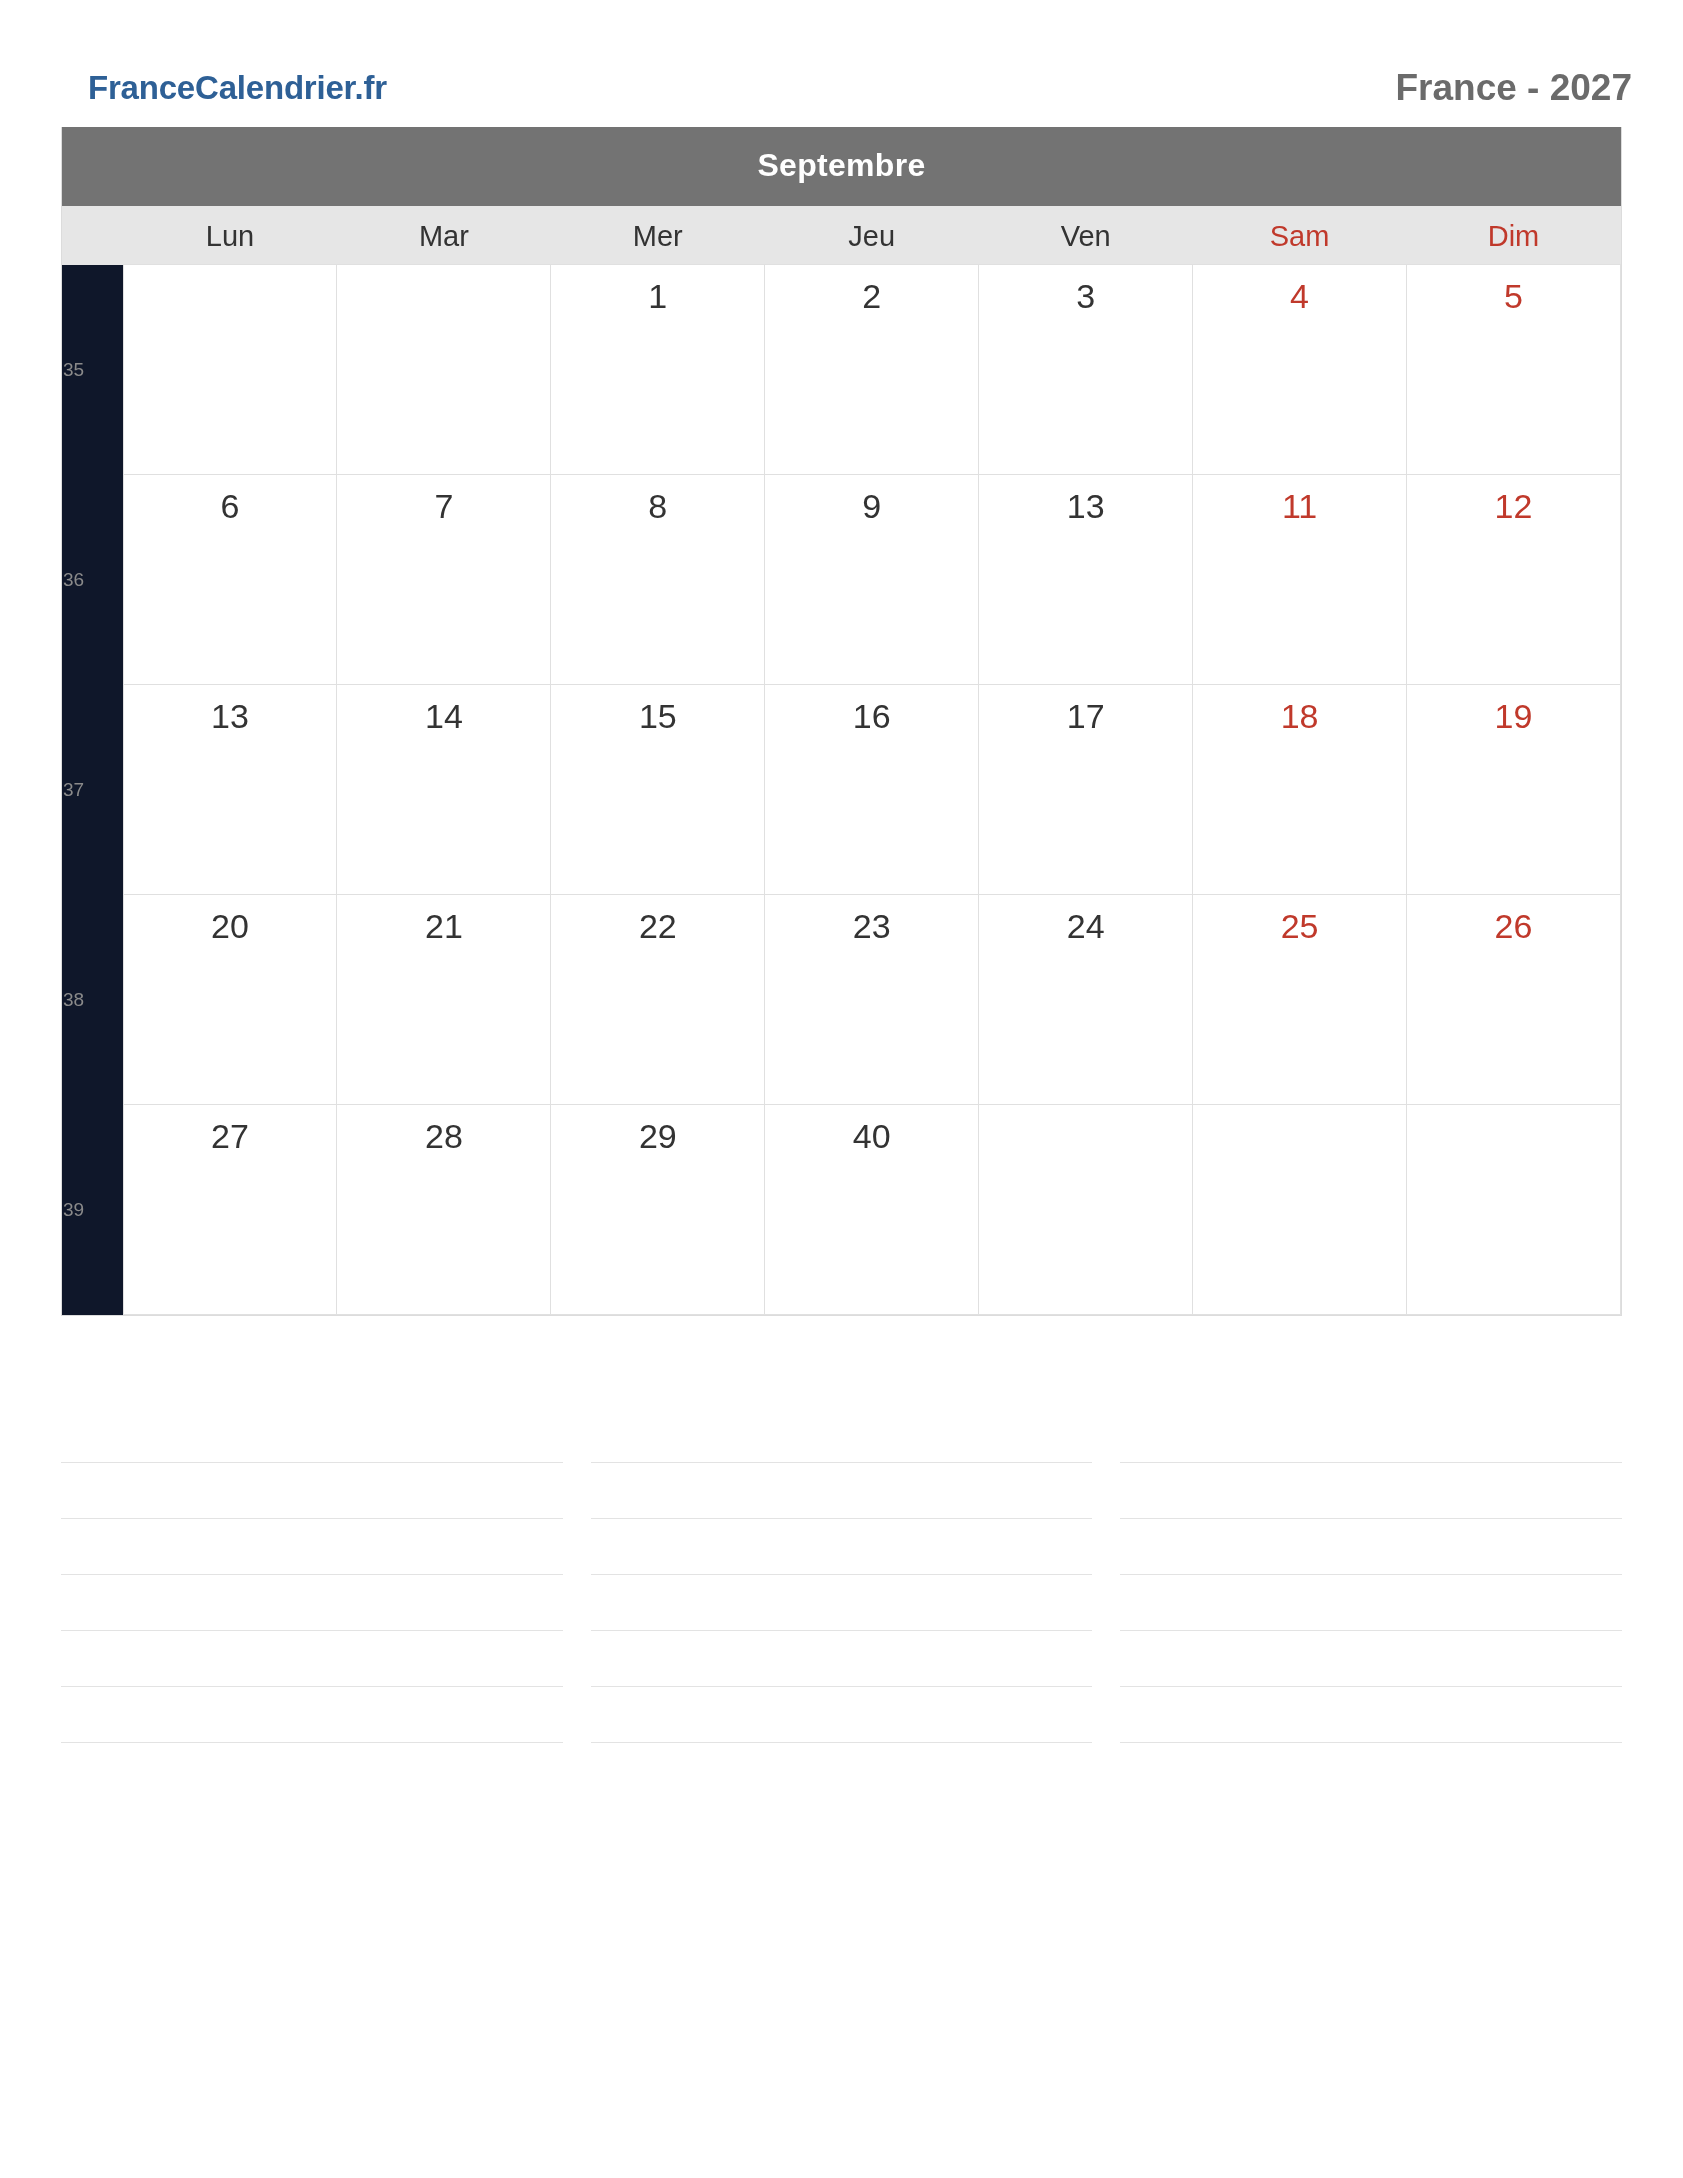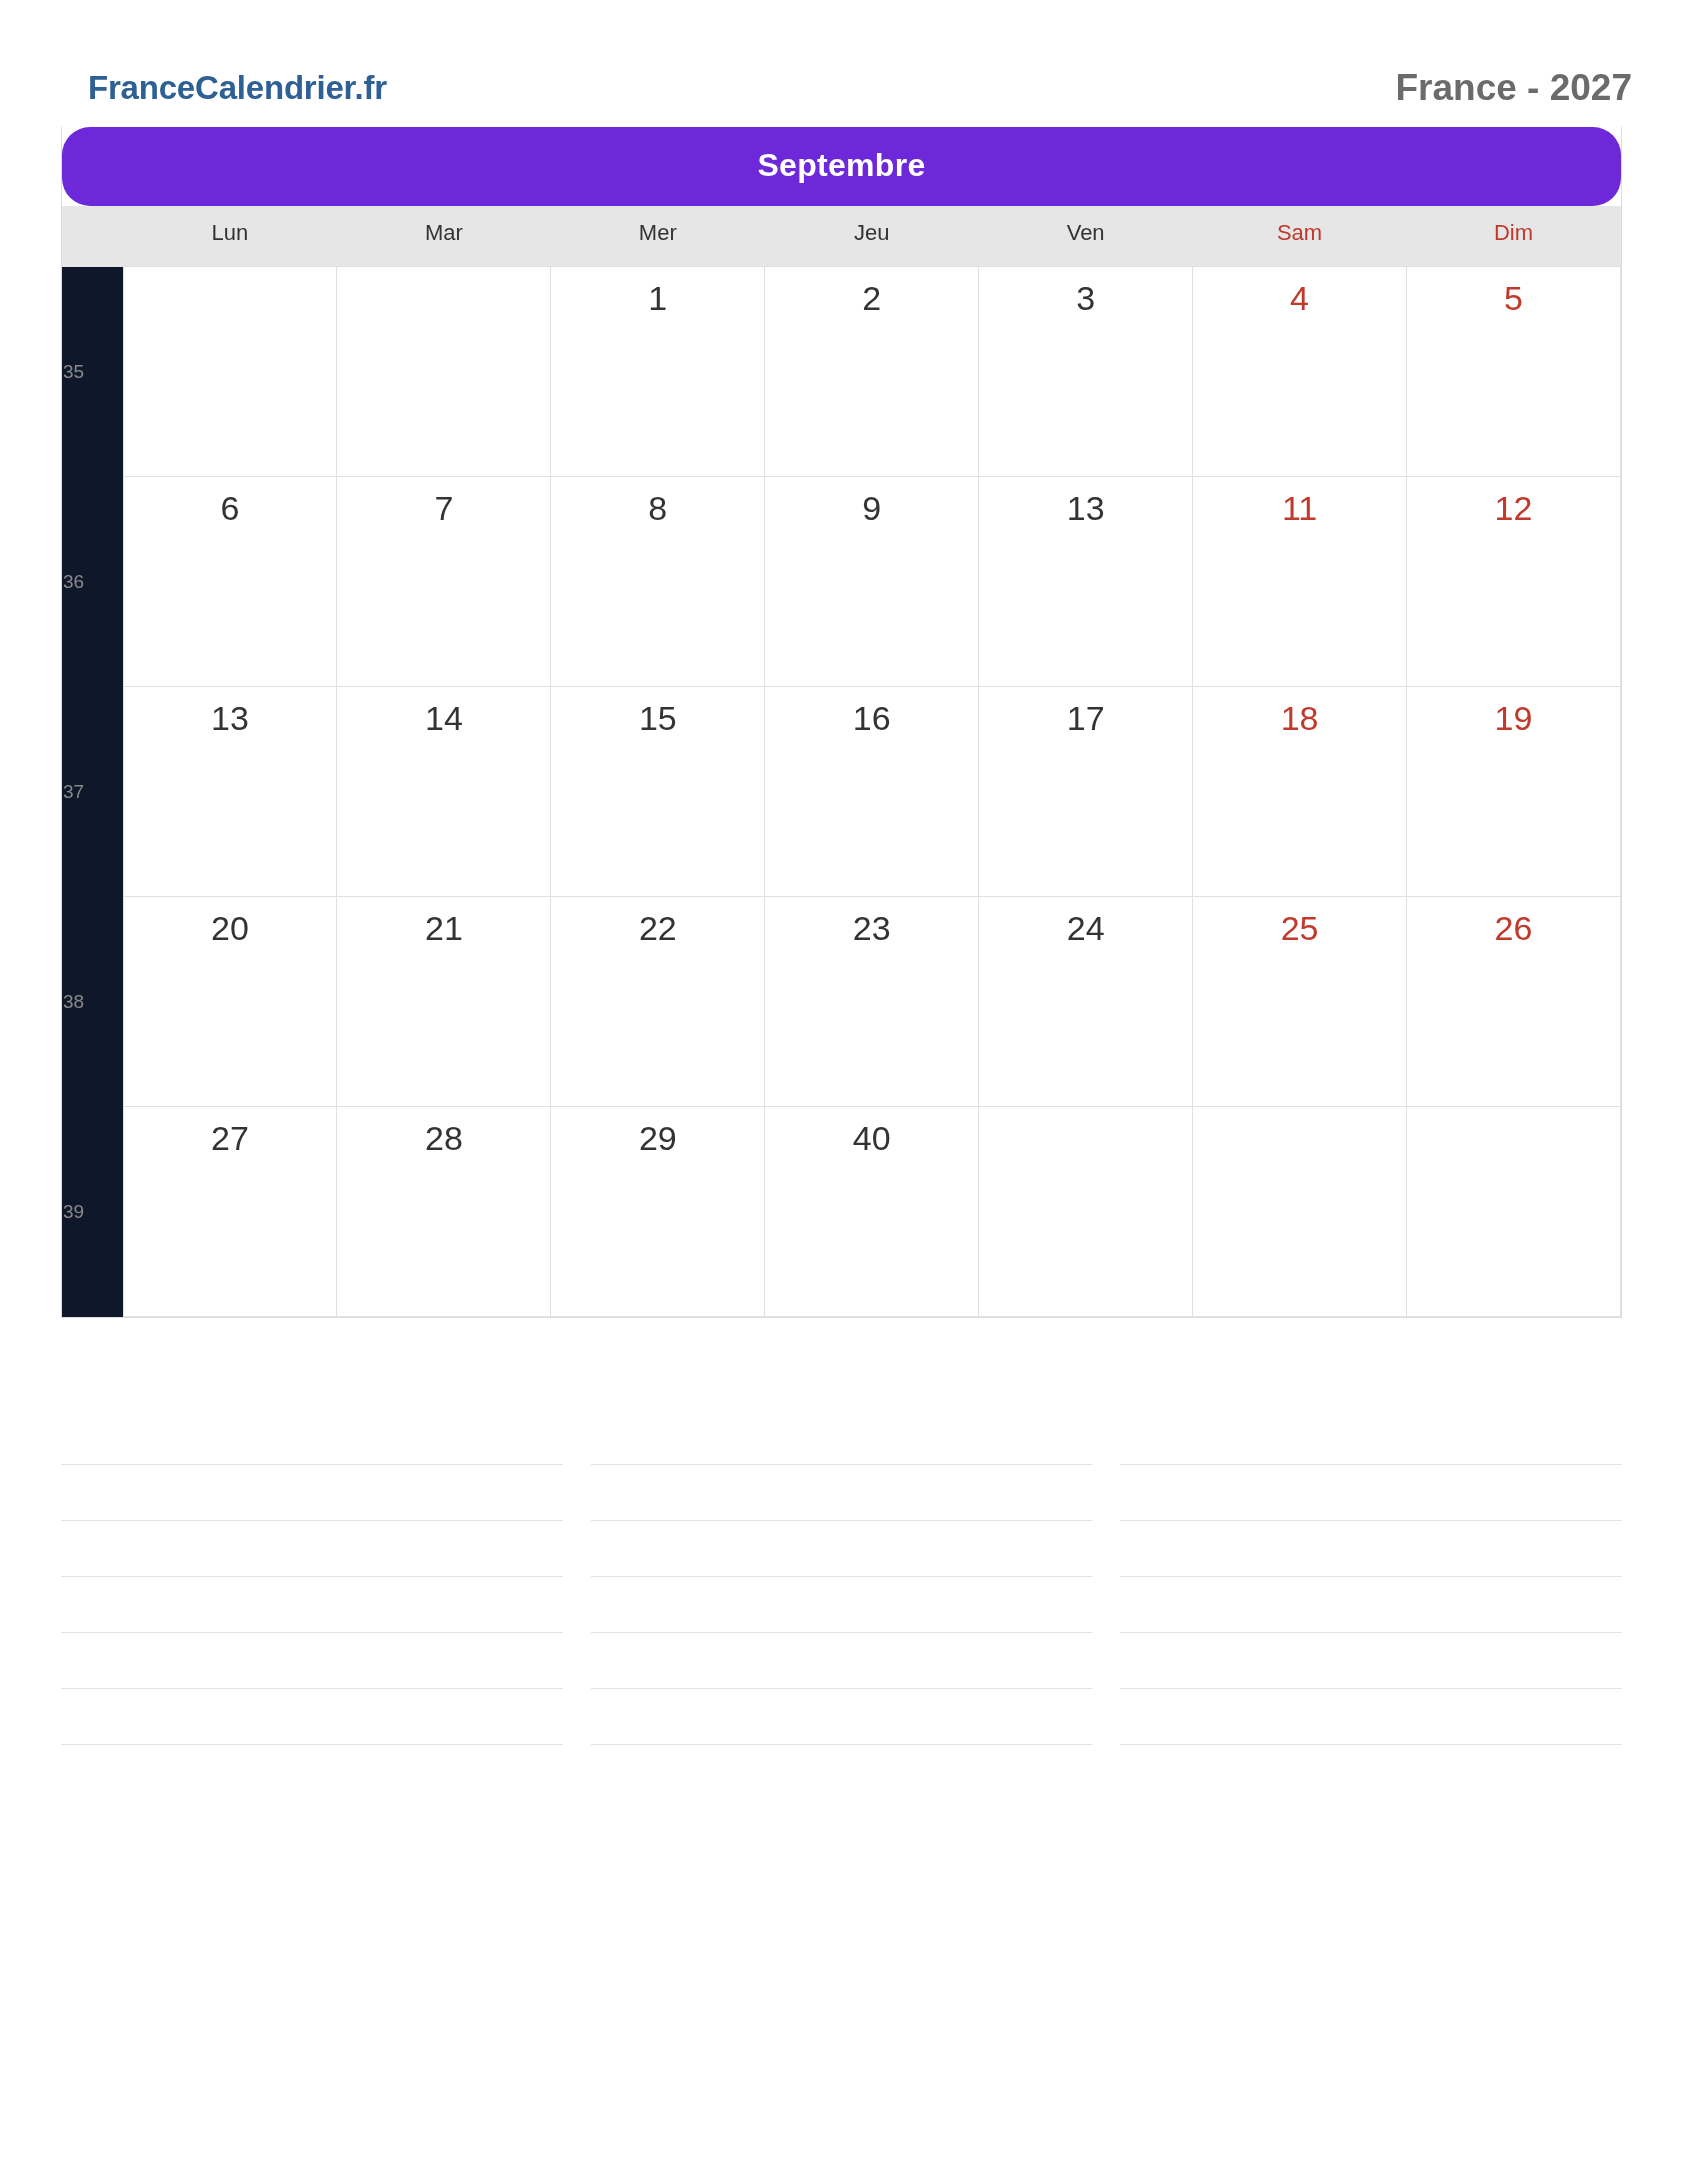--- a/index.html
+++ b/index.html
@@ -38,42 +38,41 @@
     color: #6b6b6b;
   }
 
   
   .cal-wrap {
     margin: 8px 61px 0 61px;
     border: 1px solid #dcdcdc;
     border-top: none;
   }
   .month-title {
-    background: #6d28d9;
+    background: #737373;
     color: #ffffff;
     text-align: center;
     font-size: 32px;
     font-weight: bold;
     padding: 20px 0 22px 0;
     letter-spacing: 0.3px;
-    border-radius: 28px;
   }
   table.cal {
     width: 100%;
     border-collapse: collapse;
     table-layout: fixed;
   }
   table.cal col.wk { width: 61px; }
   table.cal th.dow {
     background: #e6e6e6;
-    font-size: 22px;
+    font-size: 29px;
     font-weight: normal;
     color: #333333;
     text-align: center;
-    padding: 14px 0 20px 0;
+    padding: 14px 0 11px 0;
     border: none;
   }
   table.cal th.dow.weekend { color: #c0392b; }
   table.cal th.wkcorner {
     background: #e6e6e6;
     border: none;
   }
   table.cal td.wknum {
     background: #0f172a;
     color: #8a8a8a;

